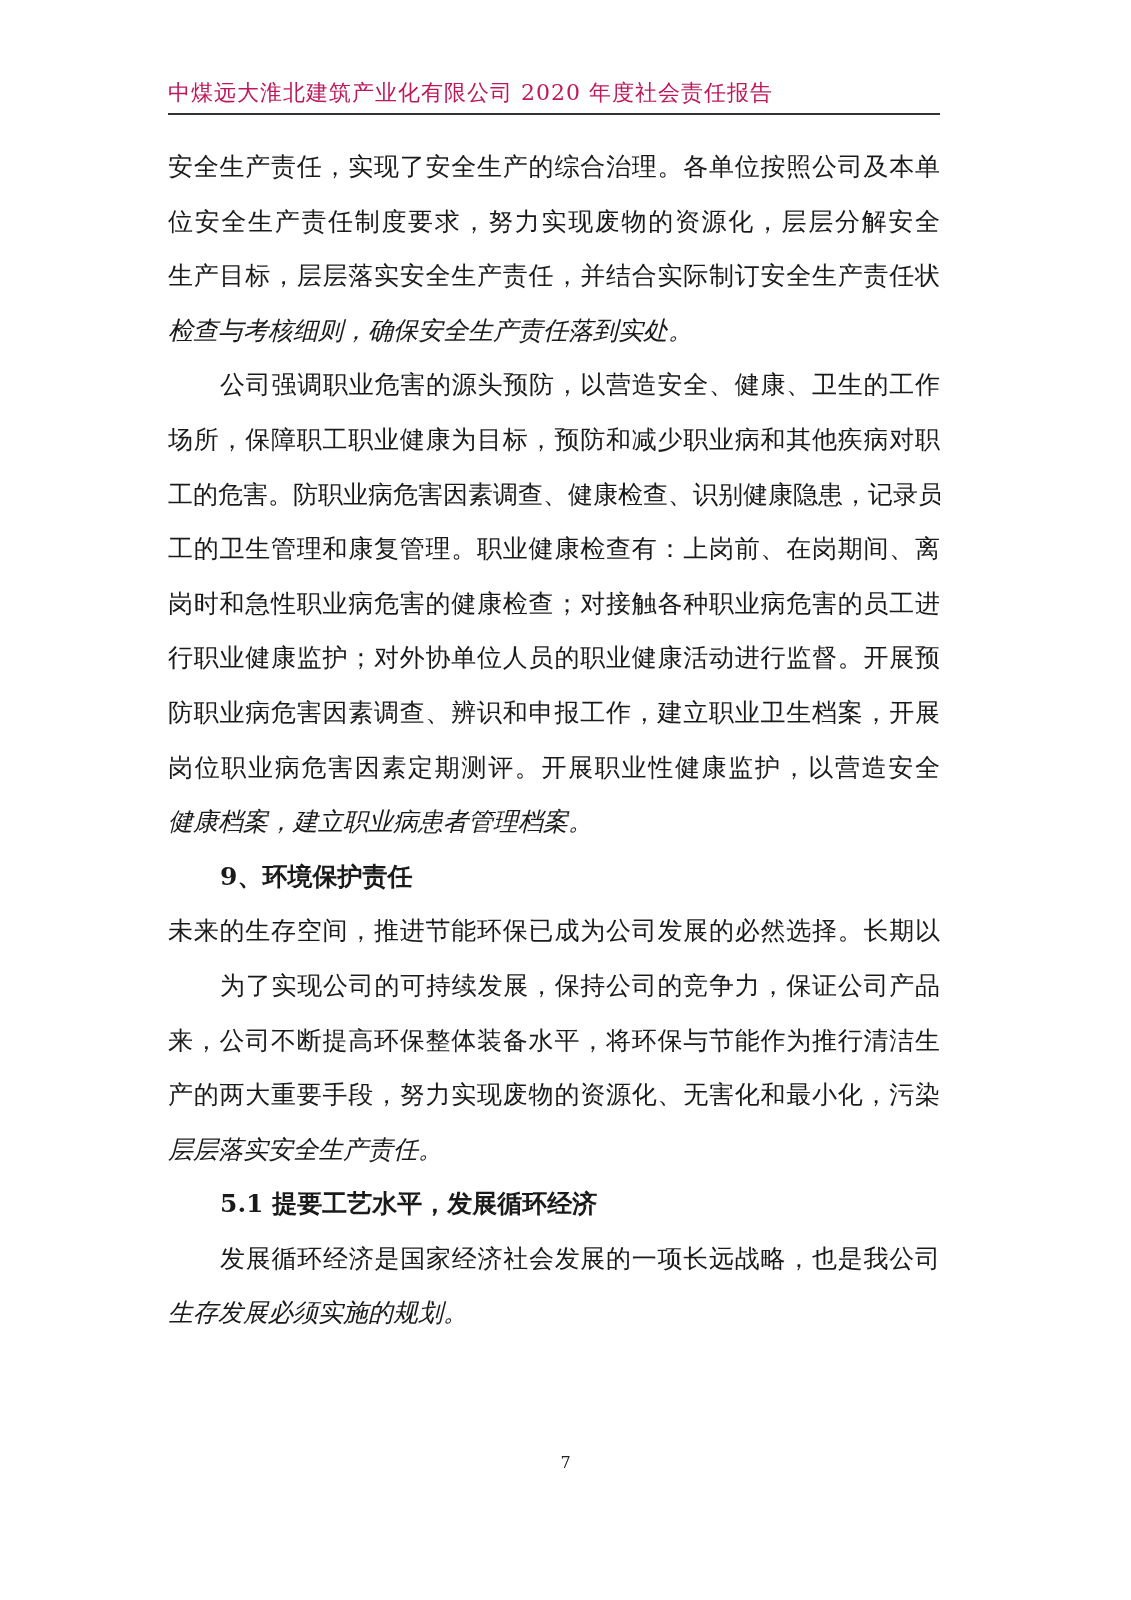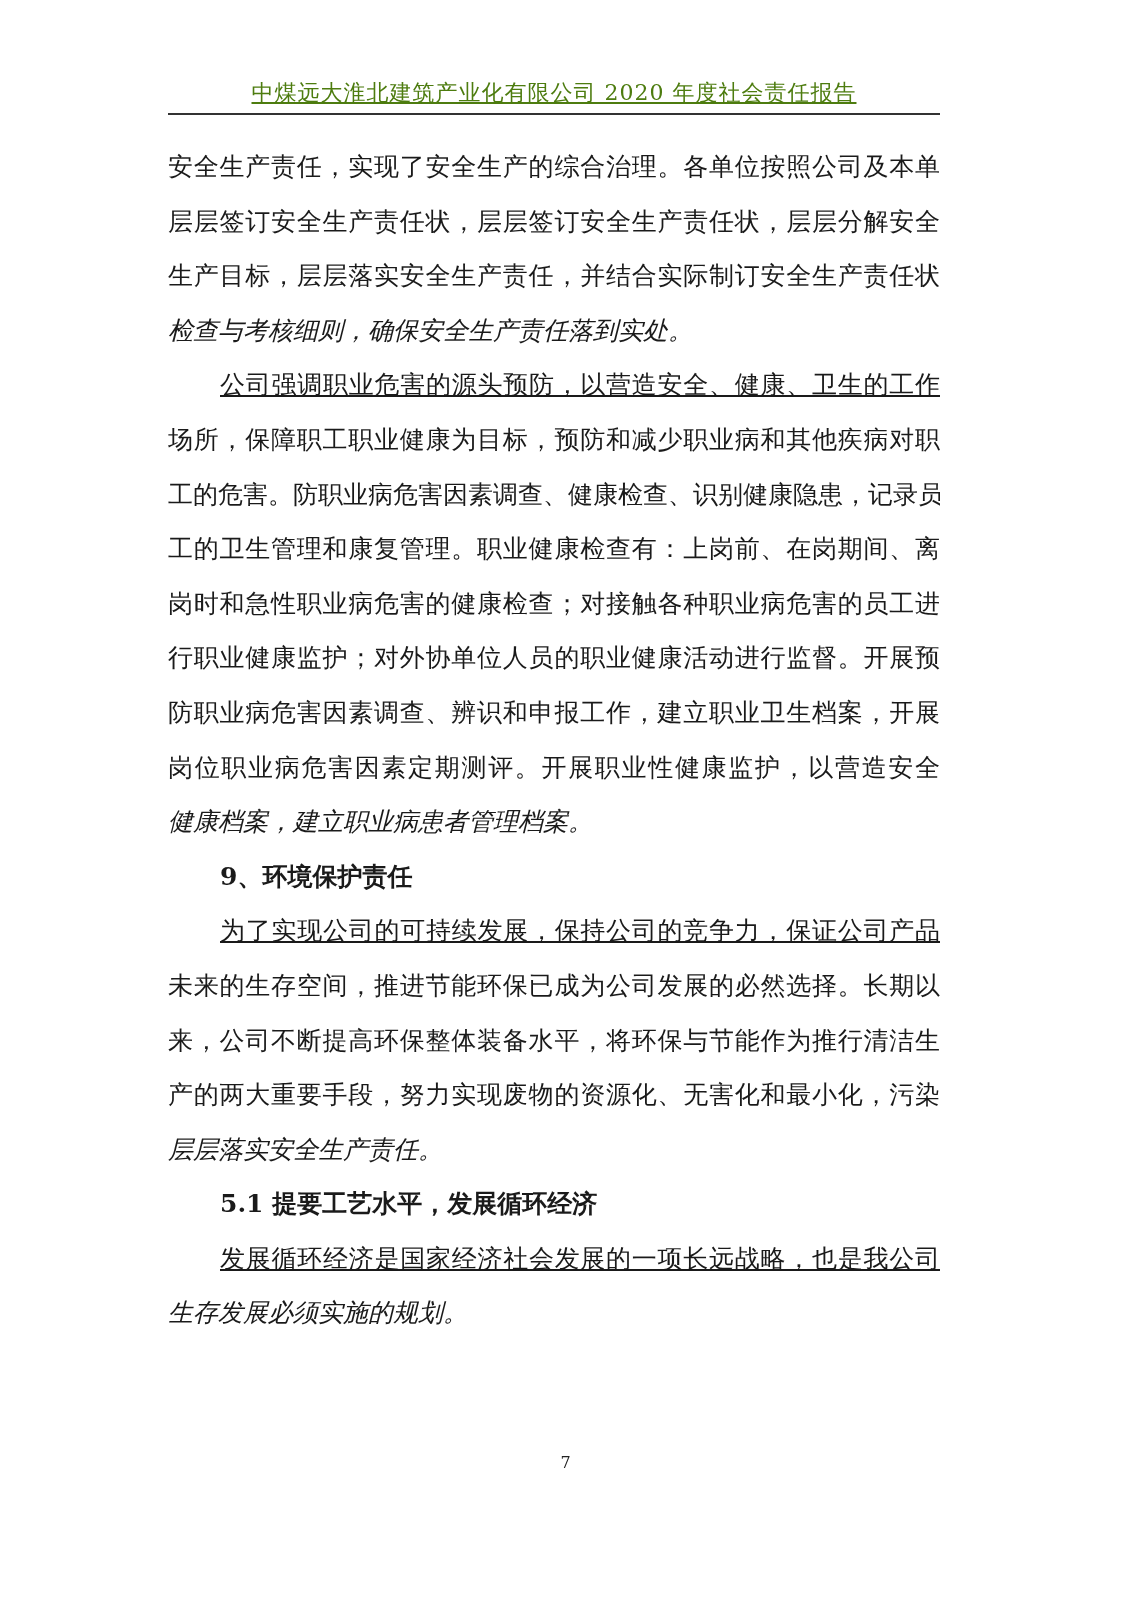--- a/index.html
+++ b/index.html
@@ -1,57 +1,57 @@
 <!DOCTYPE html>
 <html><head>
   <meta charset="utf-8">
   <style>
     html, body { margin: 0; padding: 0; background: #ffffff; }
     body { width: 1131px; height: 1600px; position: relative; overflow: hidden;
            font-family: "DejaVu Serif", "Liberation Serif", serif; color: #1a1a1a; }
-    .header { position: absolute; left: 168px; top: 78px; width: 772px; text-align: center;
-              font-size: 22px; letter-spacing: 1px; color: #4d7c0f; text-decoration: underline; }
+    .header { position: absolute; left: 168px; top: 78px; width: 772px; text-align: left;
+              font-size: 22px; letter-spacing: 1px; color: #be185d; }
     .rule { position: absolute; left: 168px; top: 113px; width: 772px; height: 2px; background: #333; }
     .body { position: absolute; left: 168px; top: 140px; width: 772px; font-size: 25px; }
     .line { height: 54.6px; line-height: 54.6px; white-space: nowrap; overflow: hidden;
             text-align: justify; text-align-last: justify; }
     .line.last { text-align-last: left; font-style: italic; }
-    .indent { padding-left: 52px; text-decoration: underline; }
+    .indent { padding-left: 52px; }
     .heading { font-weight: bold; padding-left: 52px; text-align-last: left; }
     .pagenum { position: absolute; left: 0; width: 1131px; top: 1453px; text-align: center;
                font-size: 16px; color: #222; }
   </style>
 </head>
 <body>
 
 <div class="header">中煤远大淮北建筑产业化有限公司 2020 年度社会责任报告</div>
 <div class="rule"></div>
 
 <div class="body">
   <div>
     <div class="line">安全生产责任，实现了安全生产的综合治理。各单位按照公司及本单</div>
-    <div class="line">层层签订安全生产责任状，层层签订安全生产责任状，层层分解安全</div>
+    <div class="line">位安全生产责任制度要求，努力实现废物的资源化，层层分解安全</div>
     <div class="line">生产目标，层层落实安全生产责任，并结合实际制订安全生产责任状</div>
     <div class="line last">检查与考核细则，确保安全生产责任落到实处。</div>
   </div>
   <div>
     <div class="line indent">公司强调职业危害的源头预防，以营造安全、健康、卫生的工作</div>
     <div class="line">场所，保障职工职业健康为目标，预防和减少职业病和其他疾病对职</div>
     <div class="line">工的危害。防职业病危害因素调查、健康检查、识别健康隐患，记录员</div>
     <div class="line">工的卫生管理和康复管理。职业健康检查有：上岗前、在岗期间、离</div>
     <div class="line">岗时和急性职业病危害的健康检查；对接触各种职业病危害的员工进</div>
     <div class="line">行职业健康监护；对外协单位人员的职业健康活动进行监督。开展预</div>
     <div class="line">防职业病危害因素调查、辨识和申报工作，建立职业卫生档案，开展</div>
     <div class="line">岗位职业病危害因素定期测评。开展职业性健康监护，以营造安全</div>
     <div class="line last">健康档案，建立职业病患者管理档案。</div>
   </div>
   <div class="line heading">9、环境保护责任</div>
   <div>
+    <div class="line">未来的生存空间，推进节能环保已成为公司发展的必然选择。长期以</div>
     <div class="line indent">为了实现公司的可持续发展，保持公司的竞争力，保证公司产品</div>
-    <div class="line">未来的生存空间，推进节能环保已成为公司发展的必然选择。长期以</div>
     <div class="line">来，公司不断提高环保整体装备水平，将环保与节能作为推行清洁生</div>
     <div class="line">产的两大重要手段，努力实现废物的资源化、无害化和最小化，污染</div>
     <div class="line last">层层落实安全生产责任。</div>
   </div>
   <div class="line heading">5.1  提要工艺水平，发展循环经济</div>
   <div>
     <div class="line indent">发展循环经济是国家经济社会发展的一项长远战略，也是我公司</div>
     <div class="line last">生存发展必须实施的规划。</div>
   </div>
 </div>

